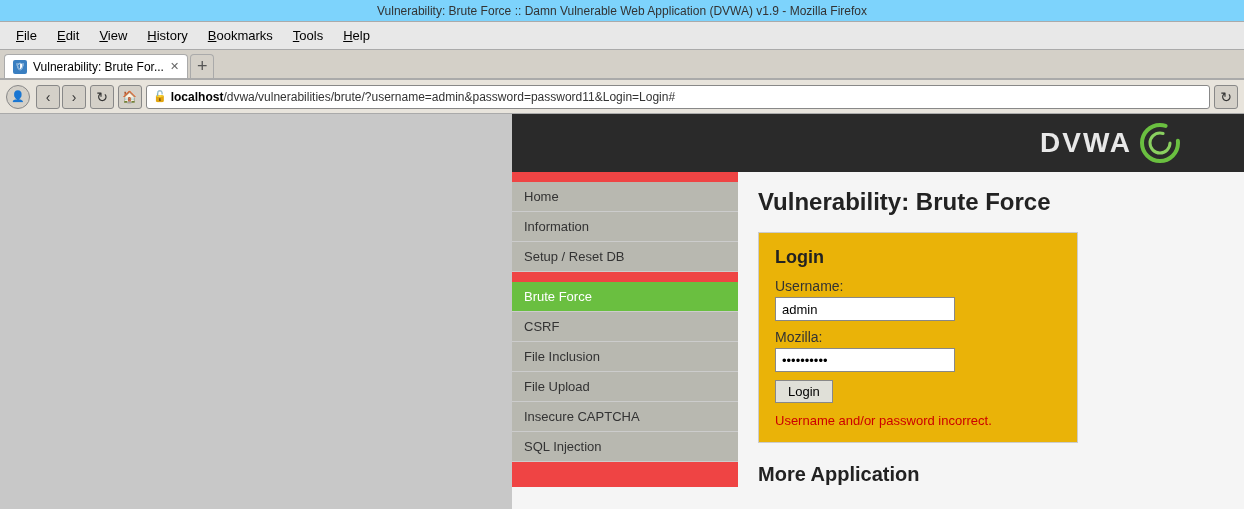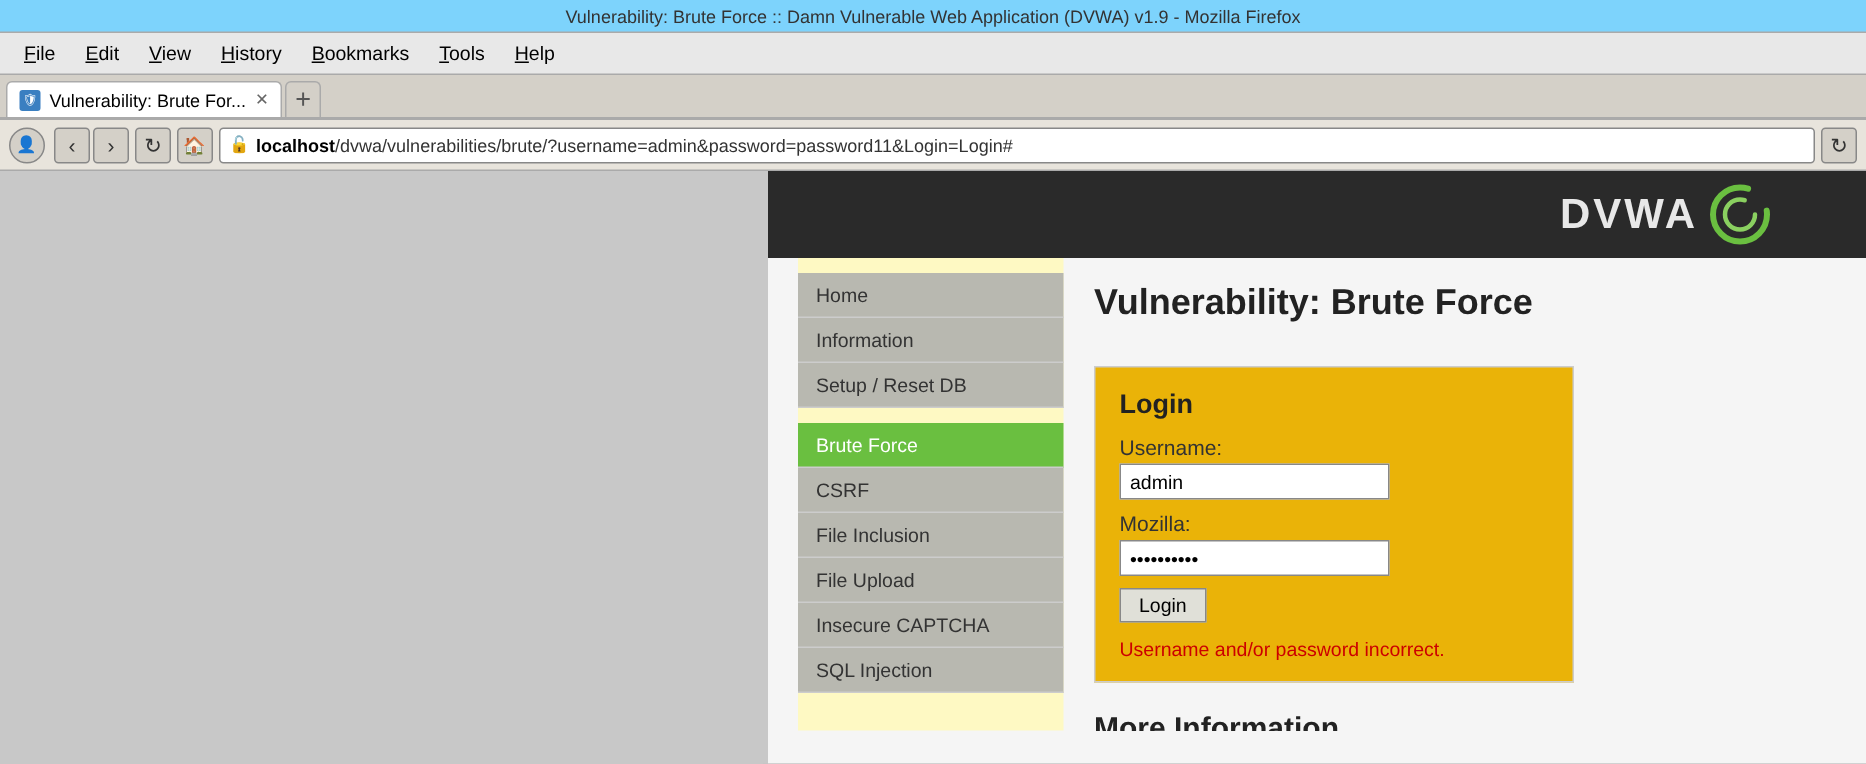--- a/index.html
+++ b/index.html
@@ -146,25 +146,24 @@
     }
 
     .dvwa-body {
       display: flex;
       background: #f5f5f5;
       height: calc(100% - 80px);
     }
 
     
     .sidebar-nav {
-      width: 177px;
-      background: #fef9c3;
+      width: 226px;
+      background: #ef4444;
       padding-top: 10px;
       flex-shrink: 0;
-      margin-left: 20px;
     }
     .nav-section { margin-bottom: 0; }
     .nav-link {
       display: block;
       padding: 7px 12px;
       font-size: 13px;
       color: #333;
       background: #b8b8b0;
       border-bottom: 1px solid #ccc;
       cursor: pointer;
@@ -176,21 +175,21 @@
     
     .main-content {
       flex: 1;
       padding: 16px 20px;
       overflow: auto;
     }
     .page-title {
       font-size: 24px;
       font-weight: bold;
       color: #222;
-      margin-bottom: 28px;
+      margin-bottom: 16px;
     }
 
     
     .login-box {
       border: 1px solid #ccc;
       background: #eab308;
       padding: 14px 16px;
       display: inline-block;
       min-width: 320px;
     }
@@ -317,17 +316,17 @@
         <div class="login-box">
           <h2>Login</h2>
           <label class="form-label">Username:</label>
           <input class="form-input" type="text" value="admin" style="">
           <label class="form-label">Mozilla:</label>
           <input class="form-input" type="password" value="password11" style="">
           <button class="login-btn">Login</button>
           <div class="error-text">Username and/or password incorrect.</div>
         </div>
 
-        <div class="more-info-title">More Information</div>
+        <div class="more-info-title">More Application</div>
       </div>
     </div>
   </div>
 </div>
 
 </body></html>

